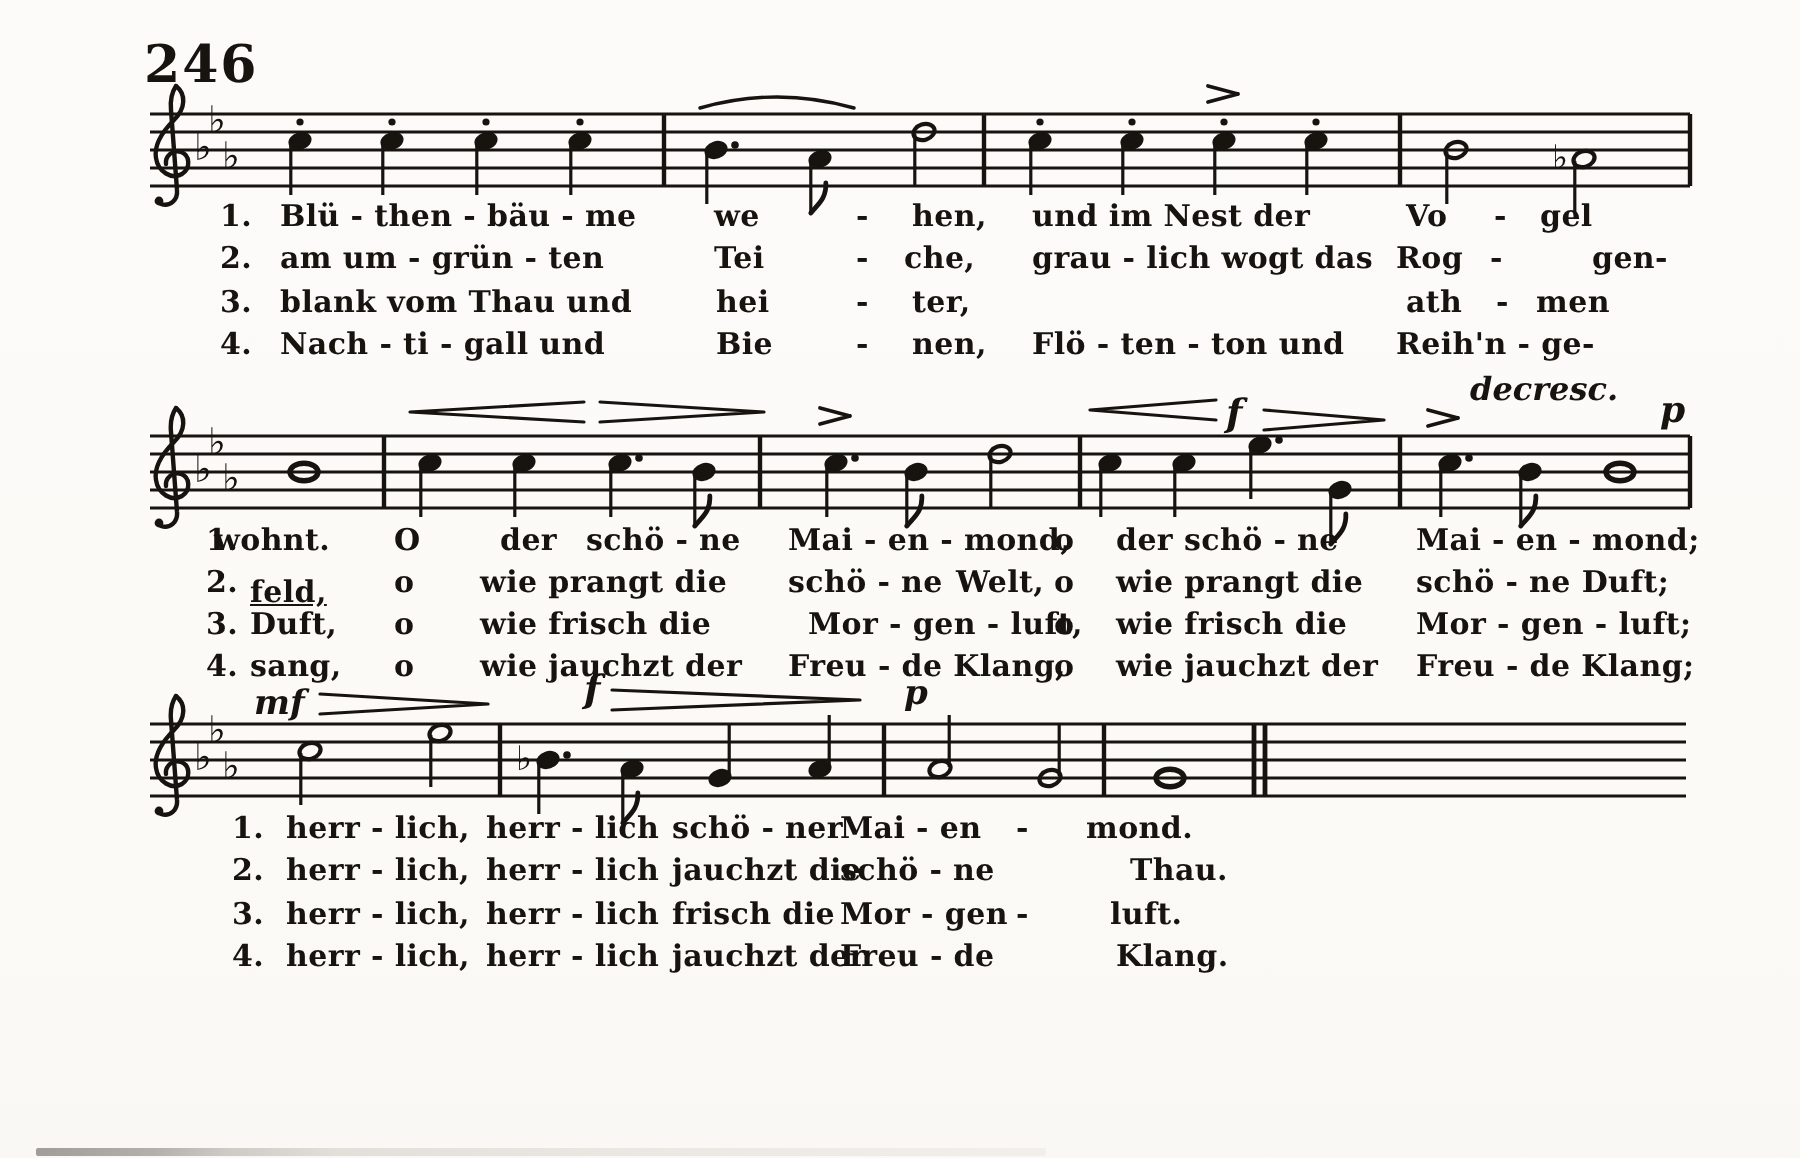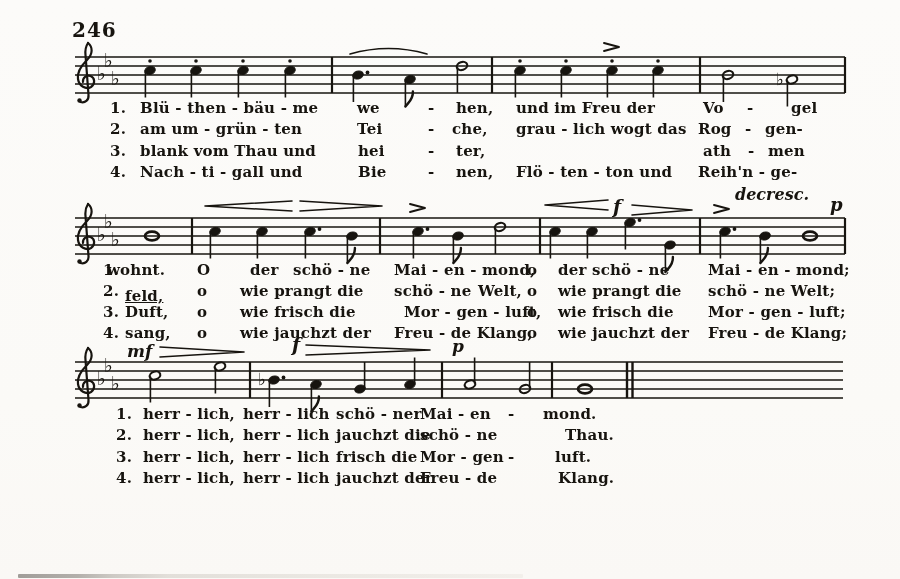--- a/index.html
+++ b/index.html
@@ -4,21 +4,21 @@
 <style>
   html,body{margin:0;padding:0;background:#e8e6e2;}
   .page{
     position:relative; width:900px; height:579px; margin:0 auto;
     background:linear-gradient(180deg,#fcfbf9 0%, #fbfaf7 70%, #faf8f5 100%);
     overflow:hidden;
     font-family:"DejaVu Serif", serif;
   }
   .page-number{
     position:absolute; left:72px; top:18px;
-    font-family:"DejaVu Serif", serif; font-weight:bold; font-size:20px;
+    font-family:"DejaVu Serif", serif; font-weight:bold; font-size:26px;
     letter-spacing:1px; color:#17140f;
   }
   #music-svg{position:absolute; left:0; top:0;}
   #lyrics-layer{position:absolute; left:0; top:0; width:900px; height:579px;}
   .lyric-seg, .verse-num{
     position:absolute; white-space:pre;
     font-family:"DejaVu Serif", serif; font-weight:bold; font-size:15px;
     letter-spacing:0.2px; color:#17140f; line-height:17px;
   }
   .scan-artifact{
@@ -299,33 +299,33 @@
         <text x="292" y="351" font-size="19" fill="#17140f" font-family="&quot;DejaVu Serif&quot;, serif" font-style="italic" font-weight="bold">f</text>
         <text x="452" y="352" font-size="17" fill="#17140f" font-family="&quot;DejaVu Serif&quot;, serif" font-style="italic" font-weight="bold">p</text>
       </g>
     </svg>
   <div id="lyrics-layer">
       <span class="verse-num" style="left: 110px; top: 100px;">1.</span>
       <span class="lyric-seg" style="left: 140px; top: 100px;">Blü - then - bäu - me</span>
       <span class="lyric-seg" style="left: 357px; top: 100px;">we</span>
       <span class="lyric-seg" style="left: 428px; top: 100px;">-</span>
       <span class="lyric-seg" style="left: 456px; top: 100px;">hen,</span>
-      <span class="lyric-seg" style="left: 516px; top: 100px;">und im Freu der</span>
+      <span class="lyric-seg" style="left: 516px; top: 100px;">und im Nest der</span>
       <span class="lyric-seg" style="left: 703px; top: 100px;">Vo</span>
       <span class="lyric-seg" style="left: 747px; top: 100px;">-</span>
-      <span class="lyric-seg" style="left: 770px; top: 100px; margin-left: 21px;">gel</span>
+      <span class="lyric-seg" style="left: 770px; top: 100px;">gel</span>
       <span class="verse-num" style="left: 110px; top: 121px;">2.</span>
       <span class="lyric-seg" style="left: 140px; top: 121px;">am um - grün - ten</span>
       <span class="lyric-seg" style="left: 357px; top: 121px;">Tei</span>
       <span class="lyric-seg" style="left: 428px; top: 121px;">-</span>
       <span class="lyric-seg" style="left: 452px; top: 121px;">che,</span>
       <span class="lyric-seg" style="left: 516px; top: 121px;">grau - lich wogt das</span>
       <span class="lyric-seg" style="left: 698px; top: 121px;">Rog</span>
       <span class="lyric-seg" style="left: 745px; top: 121px;">-</span>
-      <span class="lyric-seg" style="left: 765px; top: 121px;">gen-</span>
+      <span class="lyric-seg" style="left: 796px; top: 121px;">gen-</span>
       <span class="verse-num" style="left: 110px; top: 143px;">3.</span>
       <span class="lyric-seg" style="left: 140px; top: 143px;">blank vom Thau und</span>
       <span class="lyric-seg" style="left: 358px; top: 143px;">hei</span>
       <span class="lyric-seg" style="left: 428px; top: 143px;">-</span>
       <span class="lyric-seg" style="left: 456px; top: 143px;">ter,</span>
       <span class="lyric-seg" style="left: 703px; top: 143px;">ath</span>
       <span class="lyric-seg" style="left: 748px; top: 143px;">-</span>
       <span class="lyric-seg" style="left: 768px; top: 143px;">men</span>
       <span class="verse-num" style="left: 110px; top: 164px;">4.</span>
       <span class="lyric-seg" style="left: 140px; top: 164px;">Nach - ti - gall und</span>
@@ -345,21 +345,21 @@
       <span class="lyric-seg" style="left: 592px; top: 262px;">schö - ne</span>
       <span class="lyric-seg" style="left: 708px; top: 262px;">Mai - en - mond;</span>
       <span class="verse-num" style="left: 103px; top: 283px;">2.</span>
       <span class="lyric-seg" style="left: 125px; top: 288px; text-decoration: underline;">feld,</span>
       <span class="lyric-seg" style="left: 197px; top: 283px;">o</span>
       <span class="lyric-seg" style="left: 240px; top: 283px;">wie prangt die</span>
       <span class="lyric-seg" style="left: 394px; top: 283px;">schö - ne</span>
       <span class="lyric-seg" style="left: 478px; top: 283px;">Welt,</span>
       <span class="lyric-seg" style="left: 527px; top: 283px;">o</span>
       <span class="lyric-seg" style="left: 558px; top: 283px;">wie prangt die</span>
-      <span class="lyric-seg" style="left: 708px; top: 283px;">schö - ne Welt;</span>
+      <span class="lyric-seg" style="left: 708px; top: 283px;">schö - ne Duft;</span>
       <span class="verse-num" style="left: 103px; top: 304px;">3.</span>
       <span class="lyric-seg" style="left: 125px; top: 304px;">Duft,</span>
       <span class="lyric-seg" style="left: 197px; top: 304px;">o</span>
       <span class="lyric-seg" style="left: 240px; top: 304px;">wie frisch die</span>
       <span class="lyric-seg" style="left: 404px; top: 304px;">Mor - gen - luft,</span>
       <span class="lyric-seg" style="left: 527px; top: 304px;">o</span>
       <span class="lyric-seg" style="left: 558px; top: 304px;">wie frisch die</span>
       <span class="lyric-seg" style="left: 708px; top: 304px;">Mor - gen - luft;</span>
       <span class="verse-num" style="left: 103px; top: 325px;">4.</span>
       <span class="lyric-seg" style="left: 125px; top: 325px;">sang,</span>

